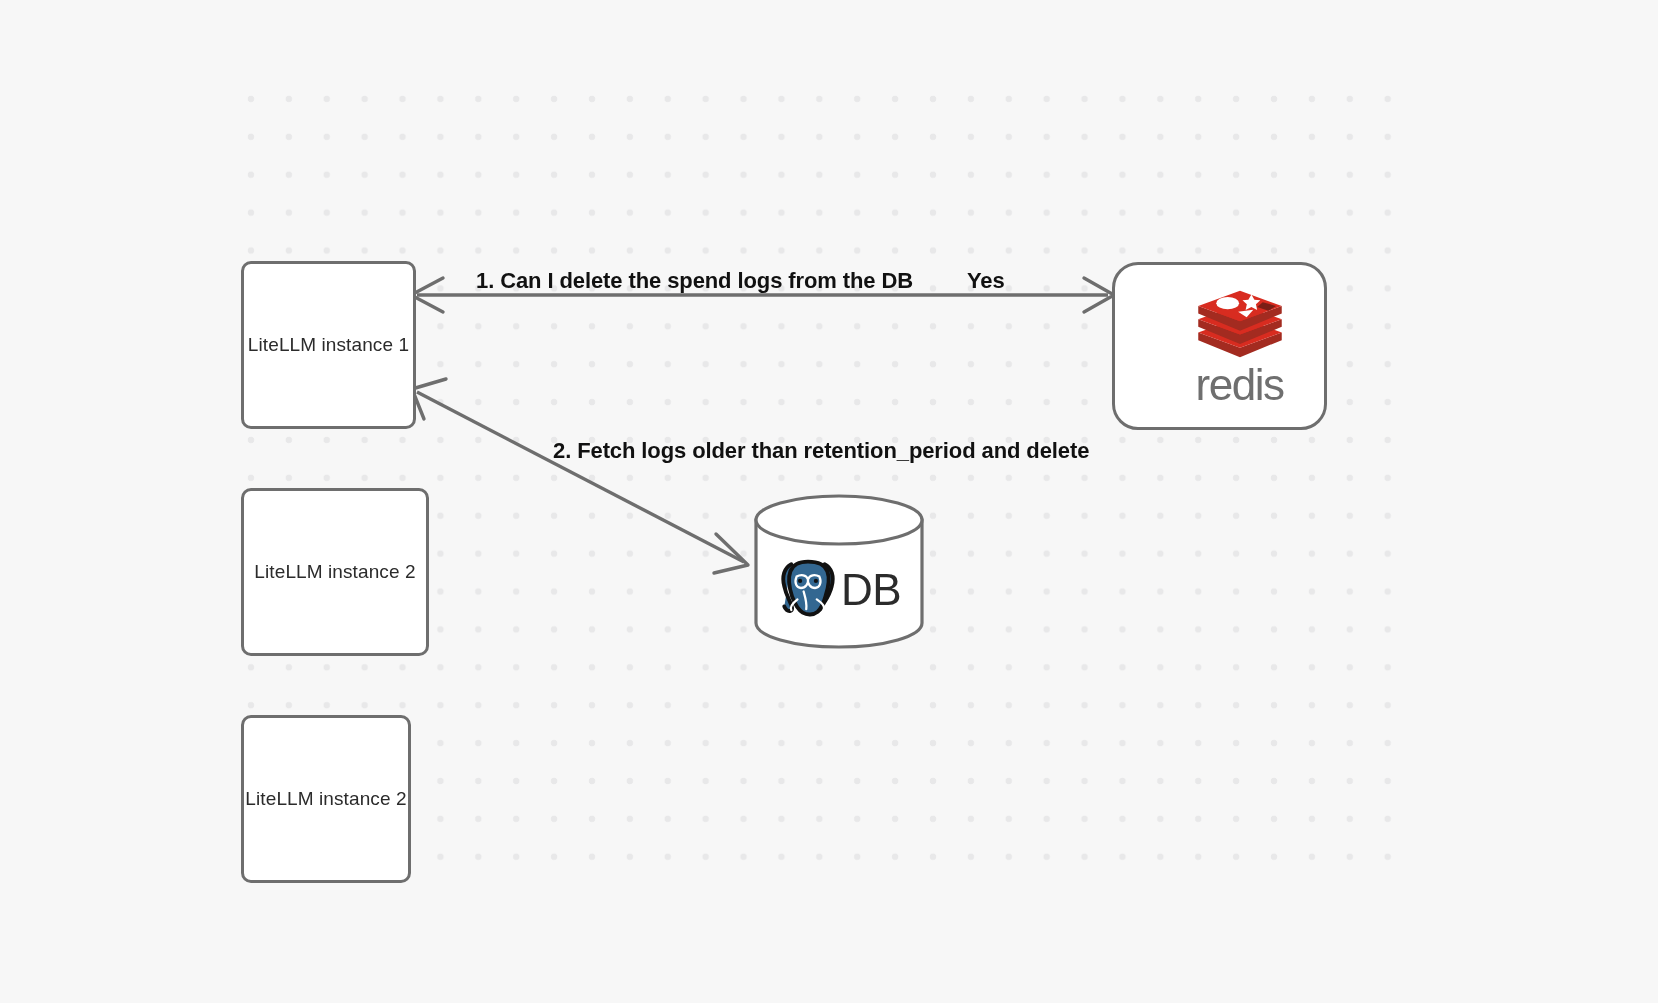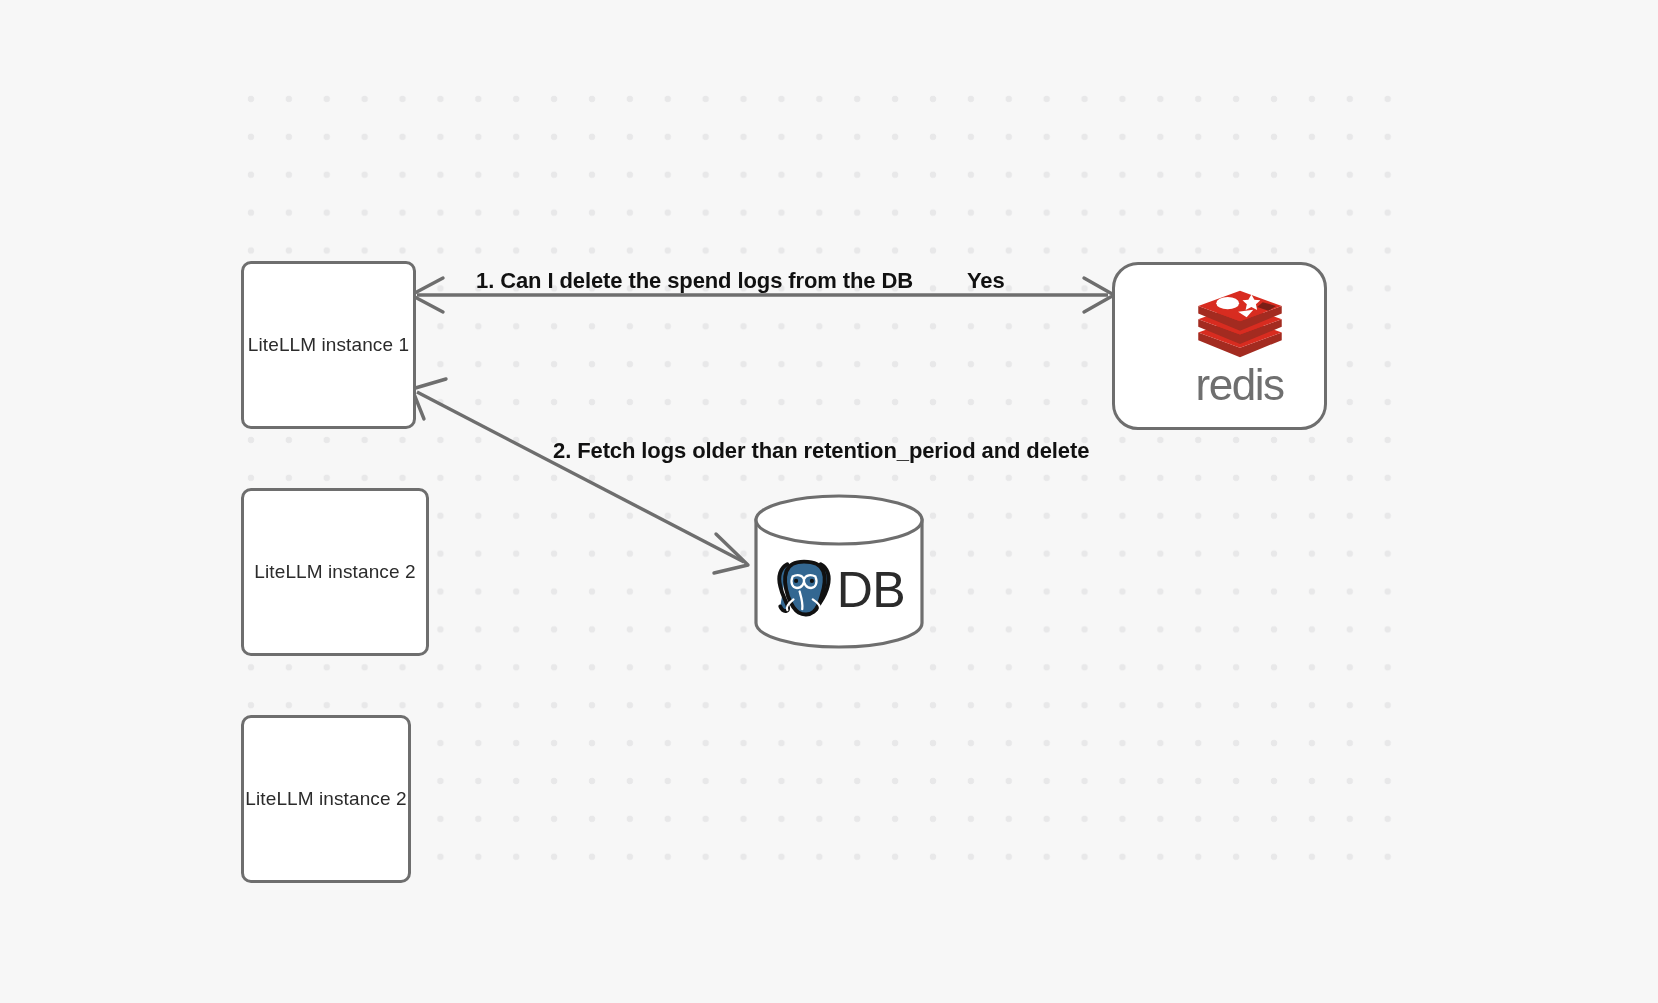--- a/index.html
+++ b/index.html
@@ -108,21 +108,21 @@
     top: 56px;
     width: 172px;
     height: 80px;
     display: flex;
     align-items: center;
     justify-content: center;
     gap: 2px;
   }
   .db-text {
     font-family: "Liberation Sans", sans-serif;
-    font-size: 50px;
+    font-size: 44px;
     color: #2b2b2b;
     line-height: 1;
     letter-spacing: -0.5px;
   }
 
   .edge-label {
     position: absolute;
     font-family: "Liberation Sans", sans-serif;
     font-weight: bold;
     font-size: 22px;

